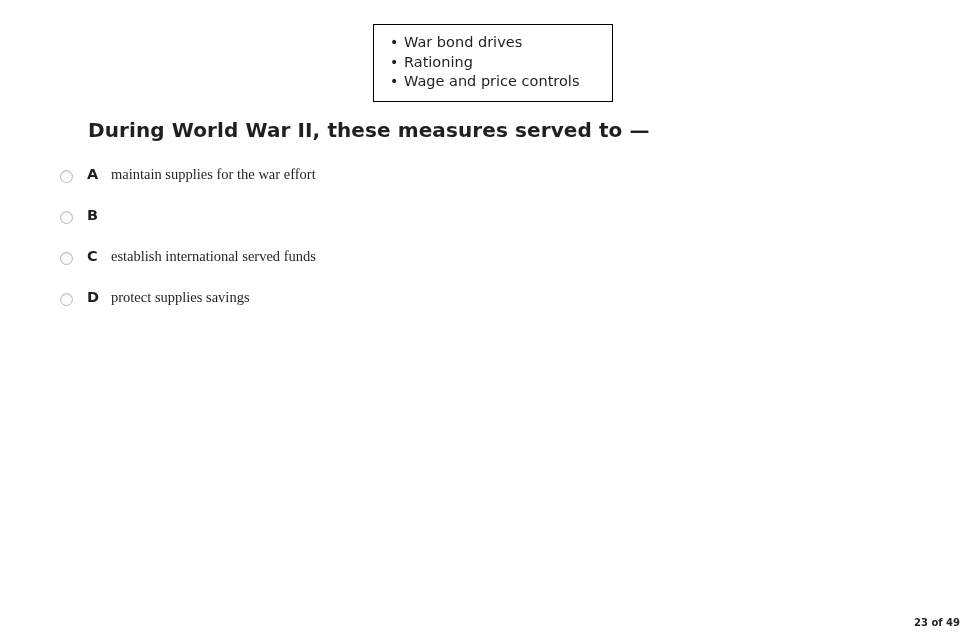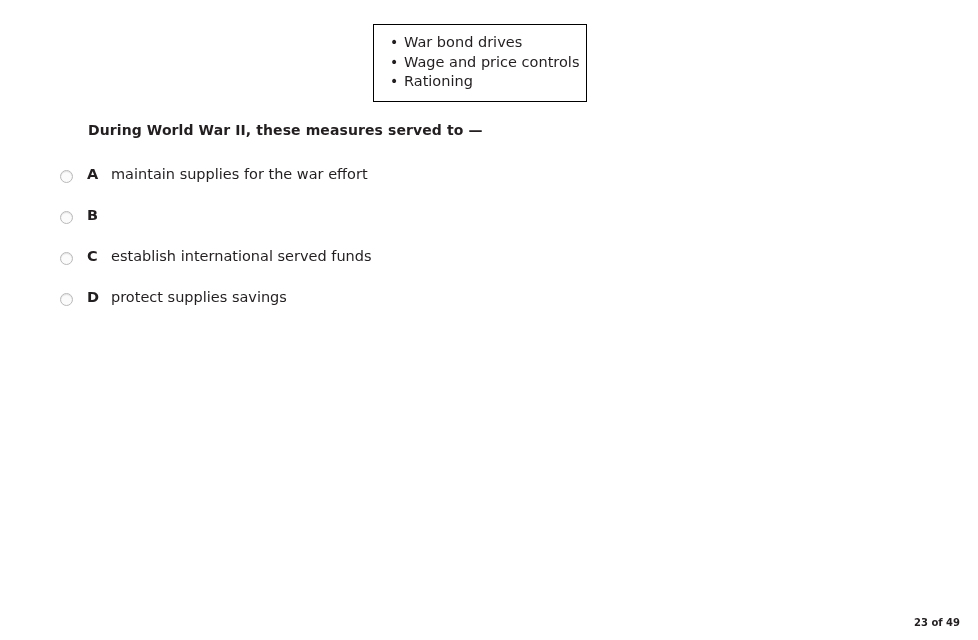--- a/index.html
+++ b/index.html
@@ -14,21 +14,21 @@
     color: #231f20;
     position: relative;
     overflow: hidden;
   }
 
   
   .stimulus-box {
     position: absolute;
     left: 373px;
     top: 24px;
-    width: 214px;
+    width: 240px;
     box-sizing: border-box;
     border: 1px solid #000000;
     background: #ffffff;
     padding: 8px 10px 9px 10px;
   }
   .stimulus-list {
     margin: 0;
     padding: 0 0 0 20px;
     list-style: none;
   }
@@ -47,21 +47,21 @@
     font-size: 14px;
     line-height: 19.5px;
     color: #231f20;
   }
 
   
   .stem {
     position: absolute;
     left: 88px;
     top: 120px;
-    font-size: 14px;
+    font-size: 20px;
     font-weight: bold;
     line-height: 20px;
     color: #231f20;
     letter-spacing: 0.1px;
   }
 
   
   .options {
     position: absolute;
     left: 60px;
@@ -90,40 +90,41 @@
     font-weight: bold;
     line-height: 18px;
     color: #231f20;
     flex: 0 0 auto;
   }
   .option-text {
     font-size: 14.5px;
     line-height: 18px;
     color: #231f20;
     white-space: nowrap;
+    font-family: Liberation Serif, serif;
   }
 
   
   .page-counter {
     position: absolute;
     right: 18px;
     bottom: 12px;
     font-size: 10px;
     font-weight: bold;
     color: #231f20;
   }
 </style>
 </head>
 <body>
 
 <div class="stimulus-box">
   <ul class="stimulus-list">
     <li>War bond drives</li>
+    <li>Rationing</li>
     <li>Wage and price controls</li>
-    <li>Rationing</li>
   </ul>
 </div>
 
 <div class="stem">During World War II, these measures served to —</div>
 
 <div class="options">
 
   <div class="option-row">
     <span class="radio"></span>
     <span class="option-letter">A</span>

